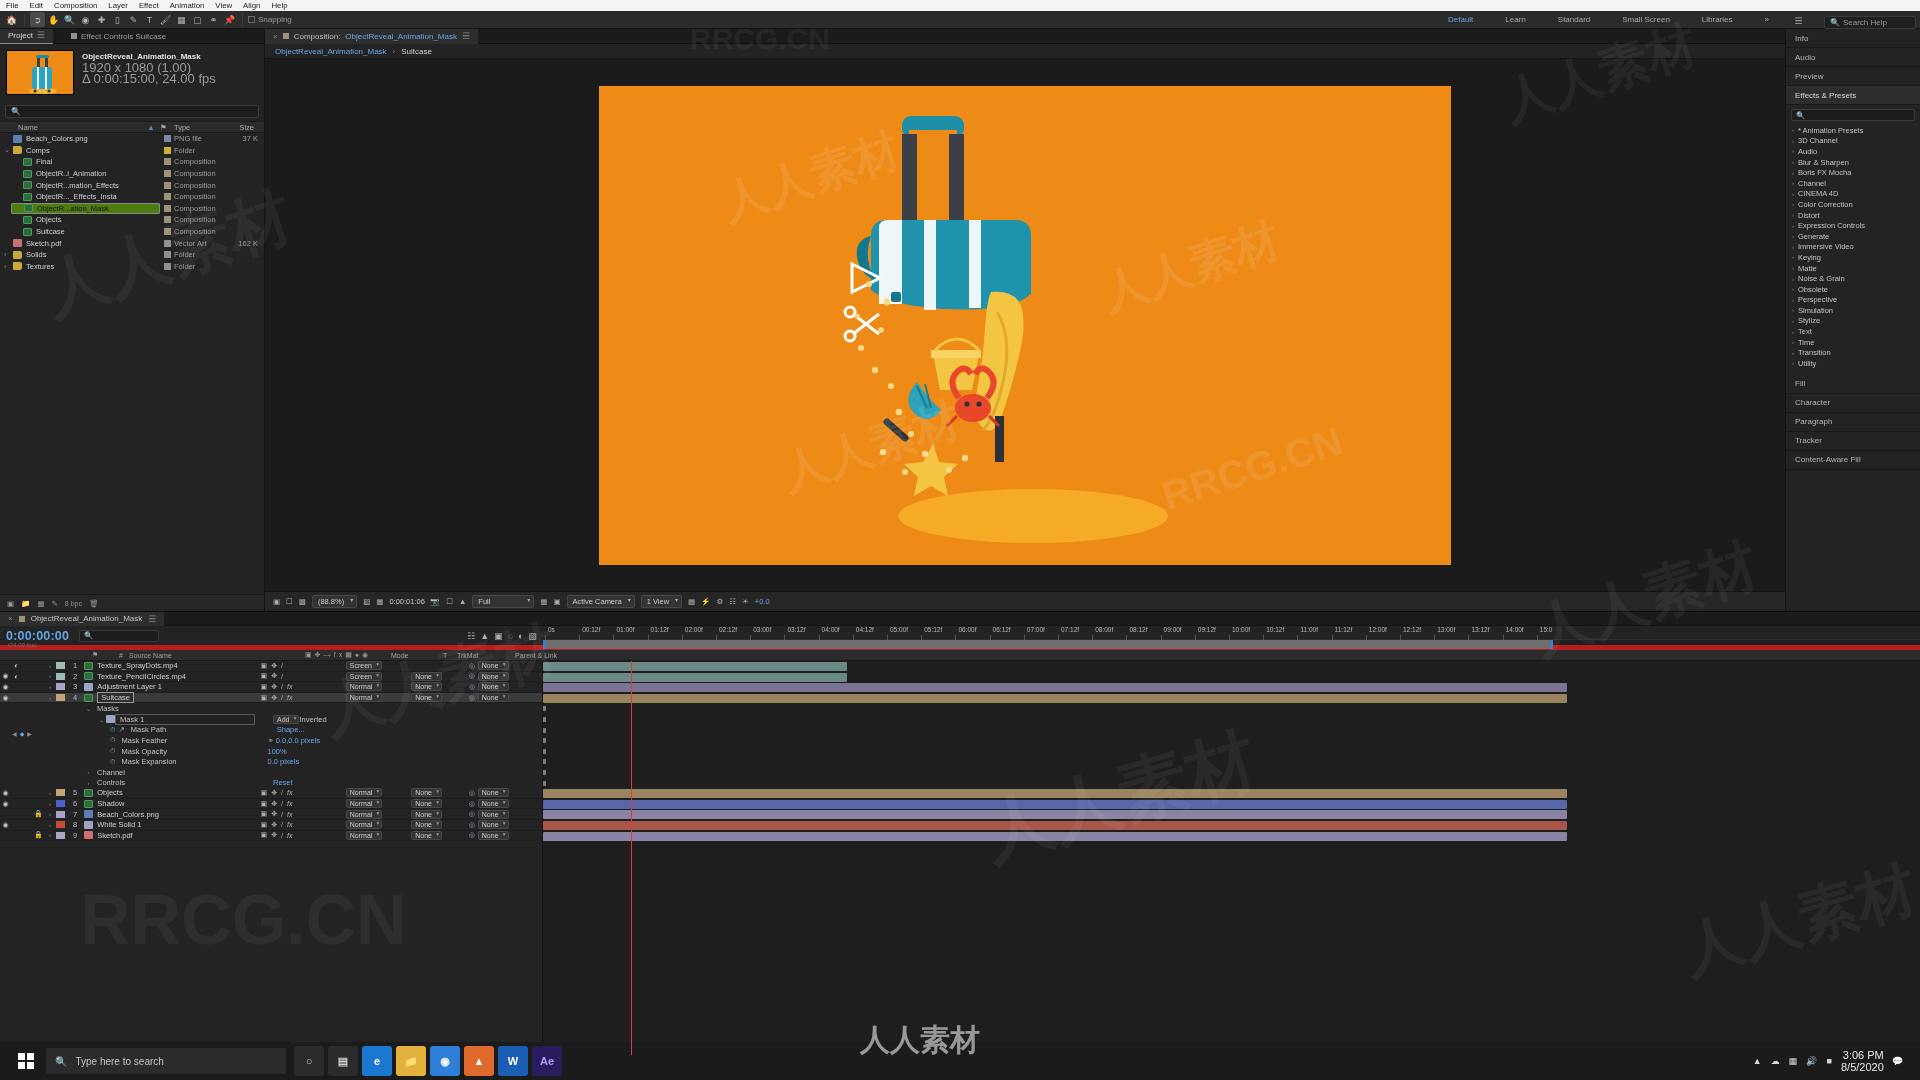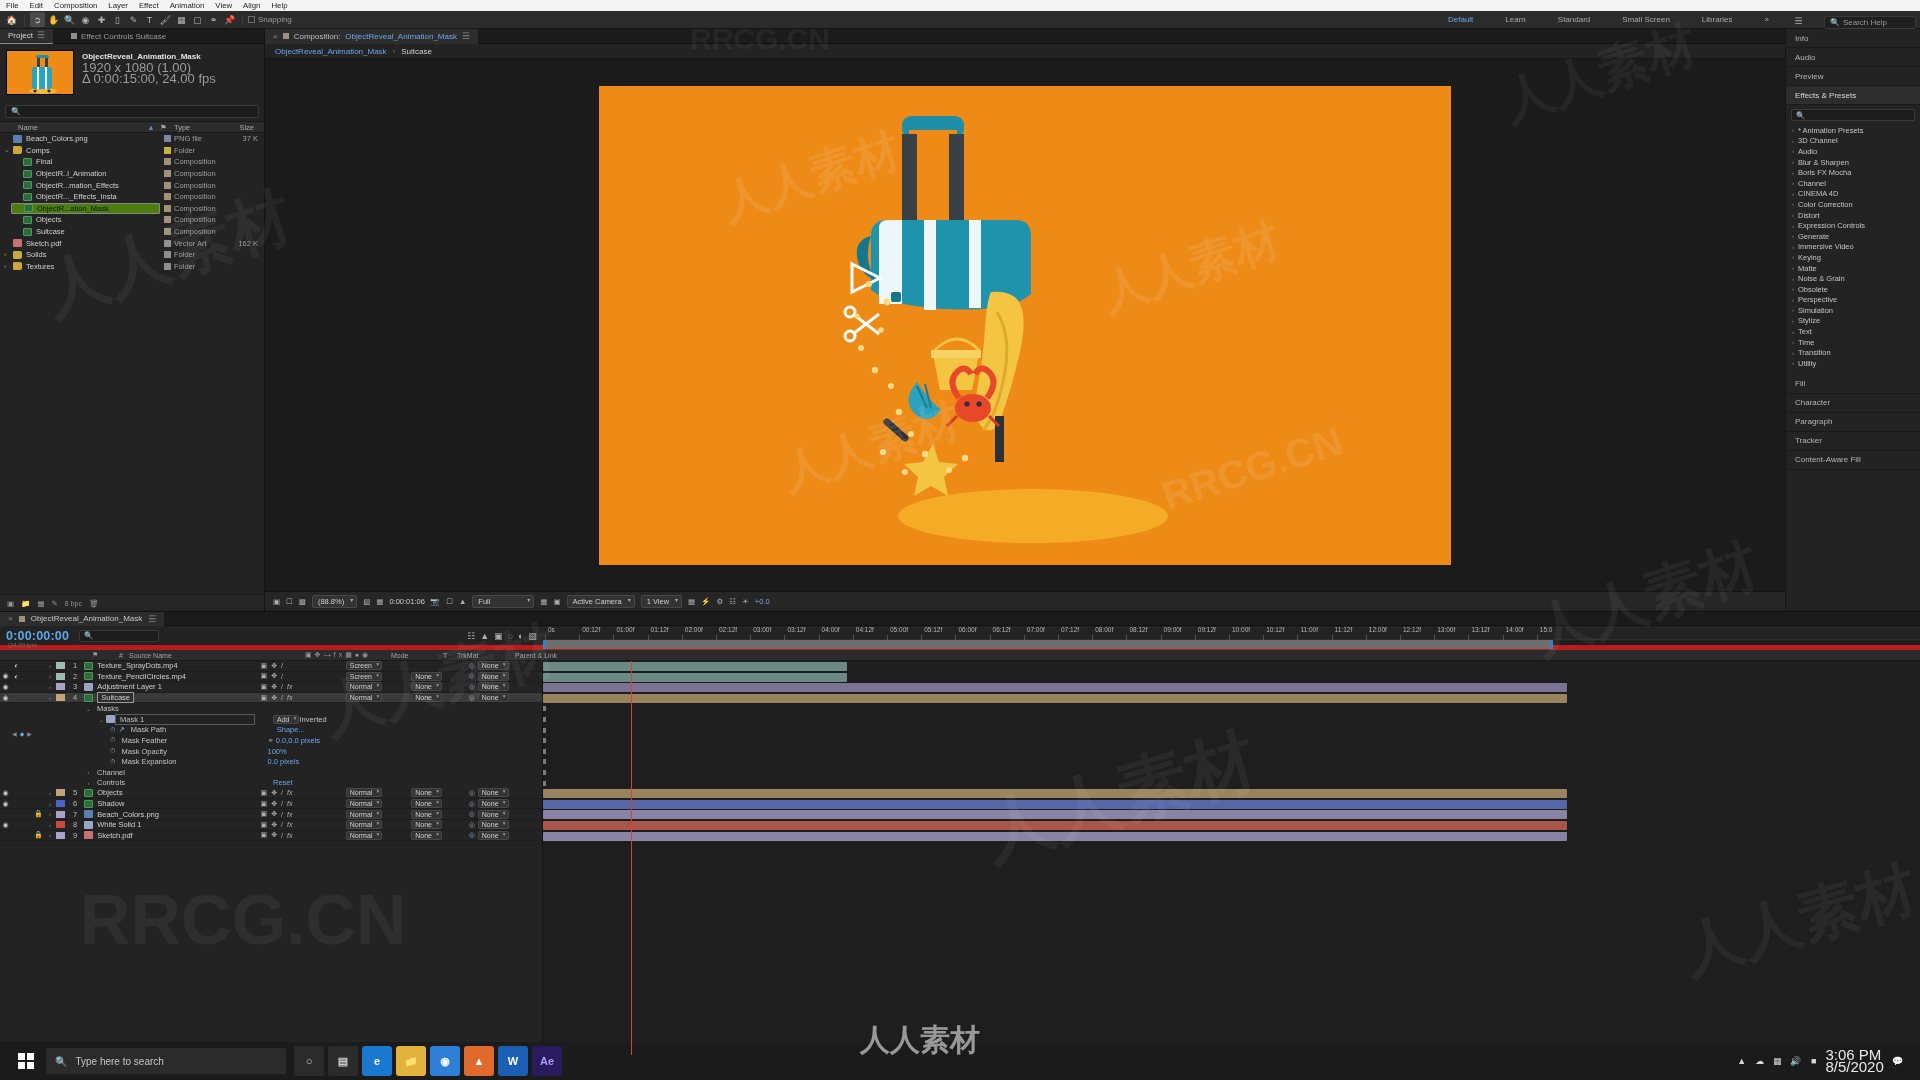--- a/index.html
+++ b/index.html
@@ -194,21 +194,21 @@
   .taskbar { position:absolute; left:0; bottom:0; width:1920px; height:38px;
     background:#1b1b1b; display:flex; align-items:center; padding:0 6px; }
   .tb-start { width:40px; height:38px; display:flex; align-items:center; justify-content:center; }
   .tb-search { width:240px; height:26px; background:#2b2b2b; border-radius:2px;
     display:flex; align-items:center; gap:8px; padding:0 9px; color:#c7c7c7; font-size:10px; }
   .tb-apps { display:flex; align-items:center; gap:4px; padding-left:8px; }
   .tb-app { width:30px; height:30px; border-radius:3px; display:flex;
     align-items:center; justify-content:center; font-size:11px; font-weight:bold; color:#fff; }
   .tb-tray { margin-left:auto; display:flex; align-items:center; gap:9px;
     color:#d8d8d8; font-size:9px; padding-right:10px; }
-  .tb-clock { line-height:12px; font-size:15px; color:#e8e8e8; }
+  .tb-clock { text-align:right; line-height:12px; font-size:11px; color:#e8e8e8; }
 
   
   .wm { position:absolute; color:rgba(255,255,255,0.05); font-weight:bold;
     pointer-events:none; user-select:none; z-index:50; }
   .wmc { position:absolute; color:rgba(255,255,255,0.10); font-weight:bold;
     pointer-events:none; user-select:none; z-index:50; }
 </style>
 </head>
 <body>
 

